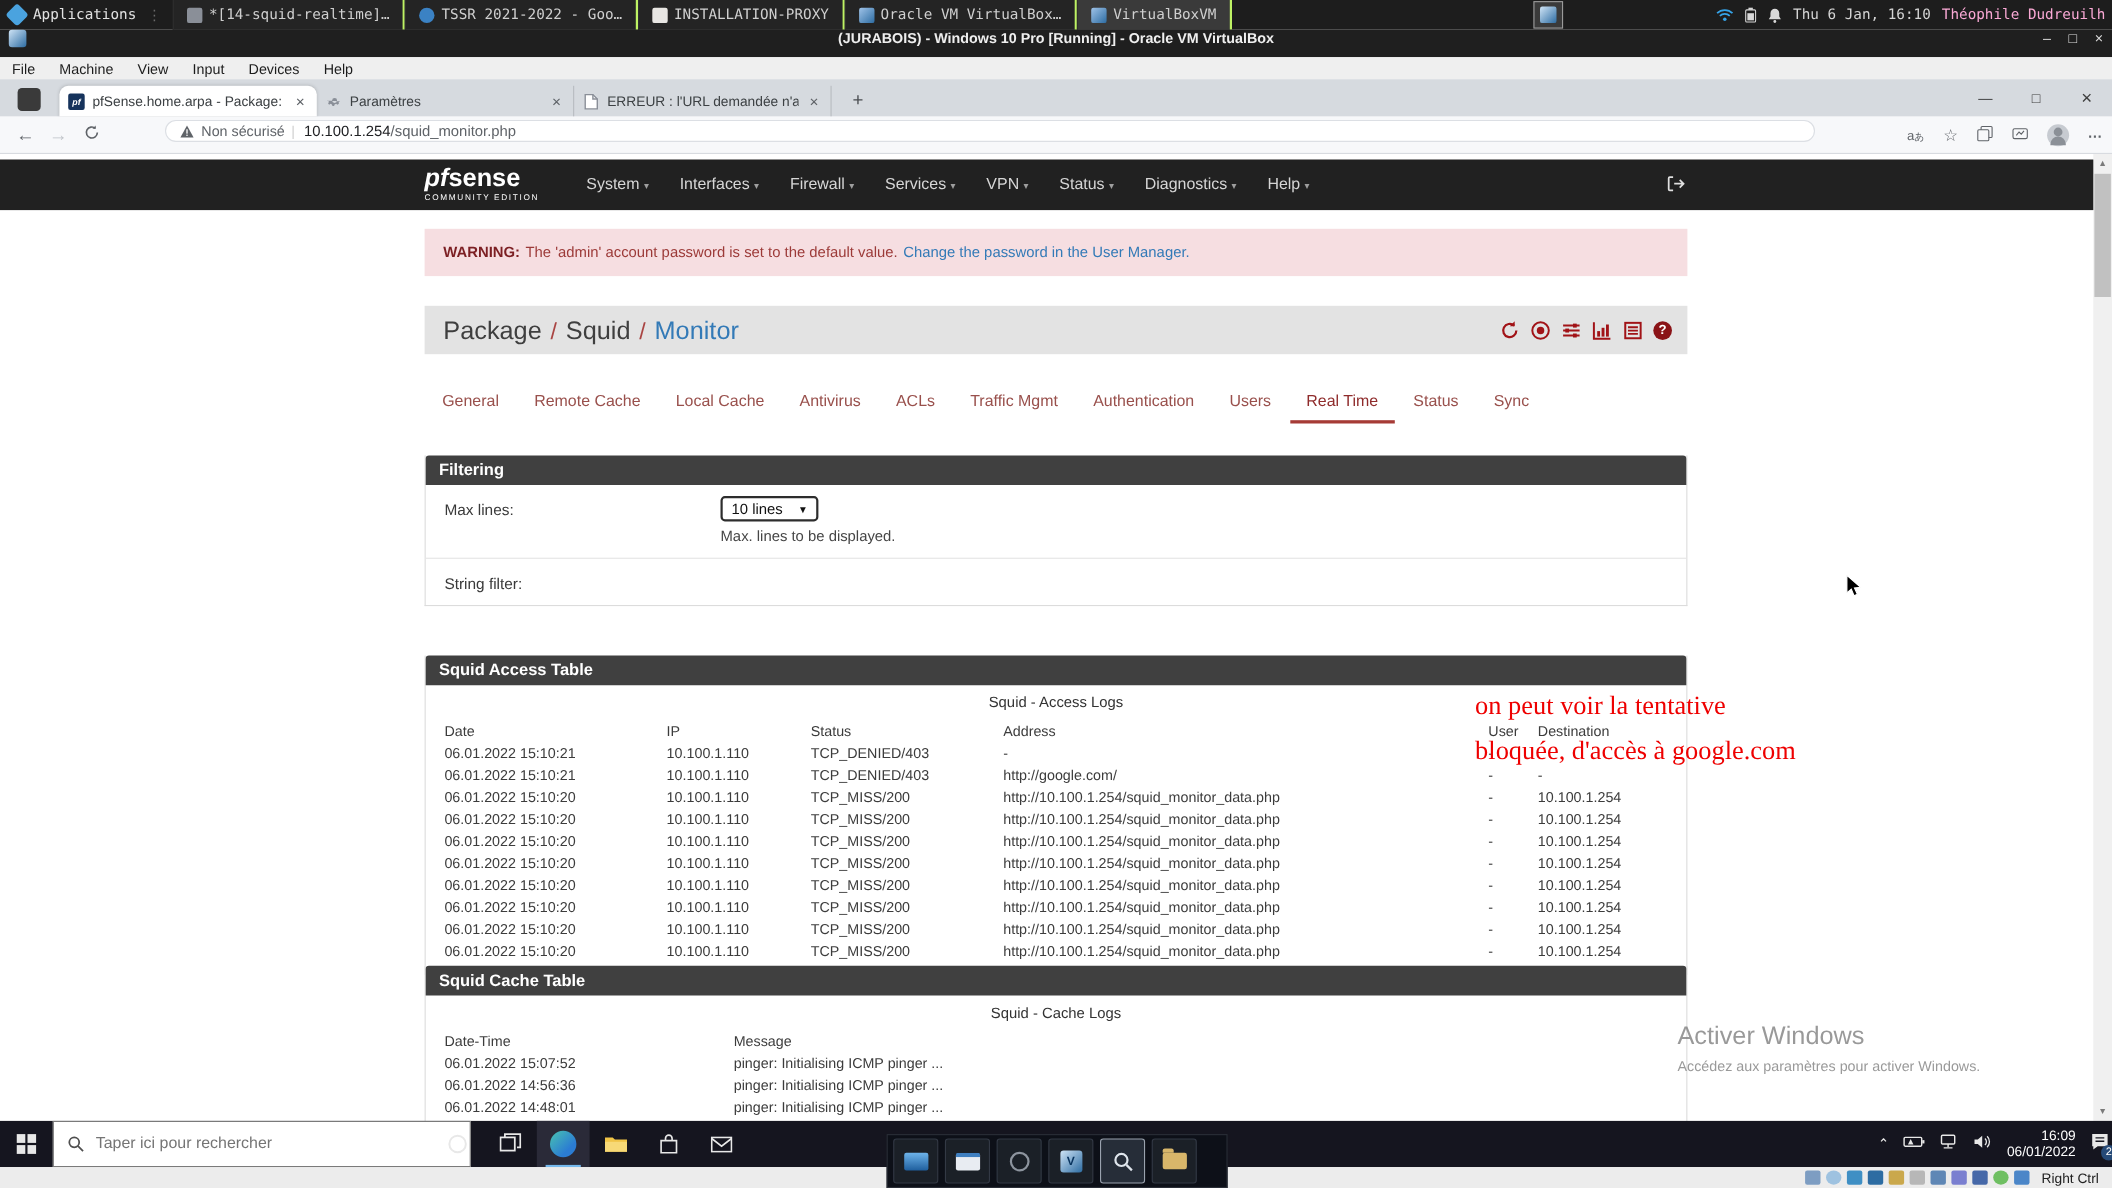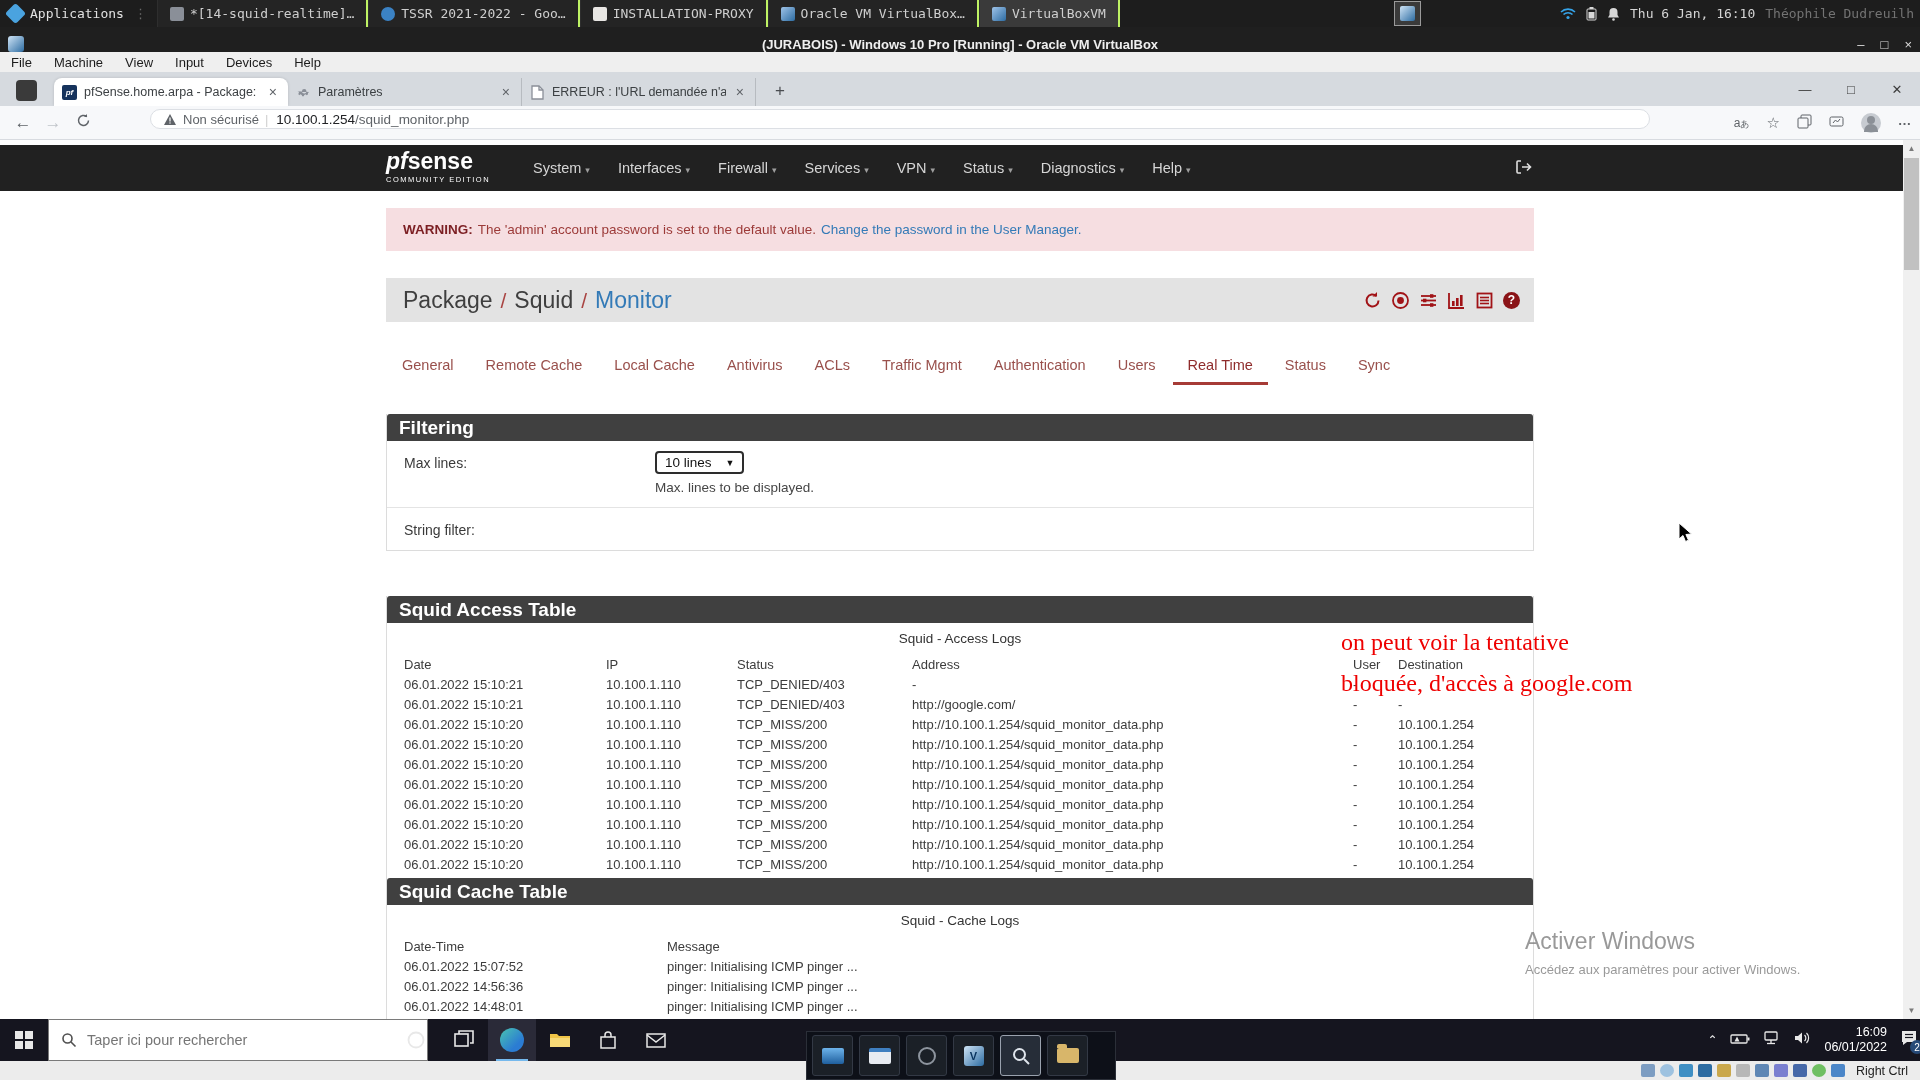--- a/index.html
+++ b/index.html
@@ -18,25 +18,25 @@
   .hb-title{white-space:nowrap;overflow:hidden;color:#cfcfcf}
   .hb-ic{width:14px;height:14px;border-radius:2px;flex:0 0 auto}
   .editor-icon{background:#8a8f98}
   .browser-doc-icon{background:#3b82c4;border-radius:50%}
   .folder-icon{background:#e8e6e3}
   .virtualbox-icon{background:linear-gradient(135deg,#9fc3e8,#2d6ca2)}
   .hb-systray-vm{position:absolute;left:1394px;top:1px;width:27px;height:25px;border:1px solid #9a9a9a;background:#3a3a3a;display:flex;align-items:center;justify-content:center}
   .hb-systray-vm .cube{width:15px;height:15px;background:linear-gradient(135deg,#cfe4f6,#2d6ca2);border-radius:2px}
   .hb-right{position:absolute;right:6px;top:0;height:27px;display:flex;align-items:center;gap:10px}
   .hb-right svg{display:block}
-  .hb-user{color:#737373}
+  .hb-user{color:#f9a8d4}
 
   
   .vbox-titlebar{position:absolute;left:0;top:27px;width:1920px;height:25px;background:#1f1f1f;color:#efefef;
-                 display:flex;align-items:flex-end;font-size:13px;font-weight:bold}
+                 display:flex;align-items:flex-start;font-size:13px;font-weight:bold}
   .vbox-titlebar .vb-ic{width:16px;height:16px;margin:0 8px;background:linear-gradient(135deg,#cfe4f6,#2d6ca2);border-radius:3px}
   .vb-title{position:absolute;left:0;right:0;text-align:center;font-weight:bold}
   .vb-ctrls{position:absolute;right:8px;display:flex;gap:16px;color:#dcdcdc;font-weight:normal}
   .vbox-menubar{position:absolute;left:0;top:52px;width:1920px;height:20px;background:#efefef;display:flex;align-items:center;font-size:13px;color:#1c1c1c}
   .vb-menu-item{padding:0 11px;cursor:default}
 
   
   .tabbar{position:absolute;left:0;top:72px;width:1920px;height:34px;background:#d6dadf}
   .tab-search{position:absolute;left:16px;top:8px;width:21px;height:21px;background:#3a3a3a;border-radius:4px}
   .etabs{position:absolute;left:54px;top:6px;display:flex;height:28px}
@@ -83,21 +83,21 @@
   .crumbbar .cur{color:#337ab7}
   .crumb-actions{position:absolute;right:14px;top:0;height:44px;display:flex;align-items:center;gap:9px}
   .crumb-actions .ca{color:#a11317;display:flex;align-items:center}
   .help-badge{width:17px;height:17px;border-radius:50%;background:#8a1317;color:#fff;font-size:12px;font-weight:bold;display:flex;align-items:center;justify-content:center}
 
   .pf-tabstrip{position:absolute;left:386px;top:209px;width:1148px;display:flex;font-size:14.5px}
   .pf-tab{color:#99504c;padding:8px 15px 9px;margin:0 1px;white-space:nowrap;cursor:default}
   .pf-tab.active{color:#8f2c2c;border-bottom:3px solid #a63b36}
 
   .panel{position:absolute;left:386px;width:1148px;background:#fff;border:1px solid #dcdcdc;border-top:none}
-  .panel-head{height:27px;background:#404040;color:#fff;font-size:19px;font-weight:bold;display:flex;align-items:center;padding:0 12px;border-radius:3px 3px 0 0}
+  .panel-head{height:27px;background:#404040;color:#fff;font-size:15px;font-weight:bold;display:flex;align-items:center;padding:0 12px;border-radius:3px 3px 0 0}
   .p-filter{top:274px}
   .p-access{top:456px}
   .p-cache{top:738px}
   .frow{display:flex;padding:10px 17px 4px}
   .flabel{width:251px;font-size:14px;color:#3a3a3a;padding-top:4px}
   .fctrl{flex:1}
   .fsep{border-top:1px solid #e4e4e4;margin:8px 0 0}
   .selbox{display:inline-flex;align-items:center;gap:14px;border:2px solid #2d2d2d;border-radius:4px;padding:2px 8px;font-size:13.5px;color:#111;background:#fff}
   .selbox .caret{font-size:9px}
   .hint{font-size:13.5px;color:#464646;margin-top:6px}

